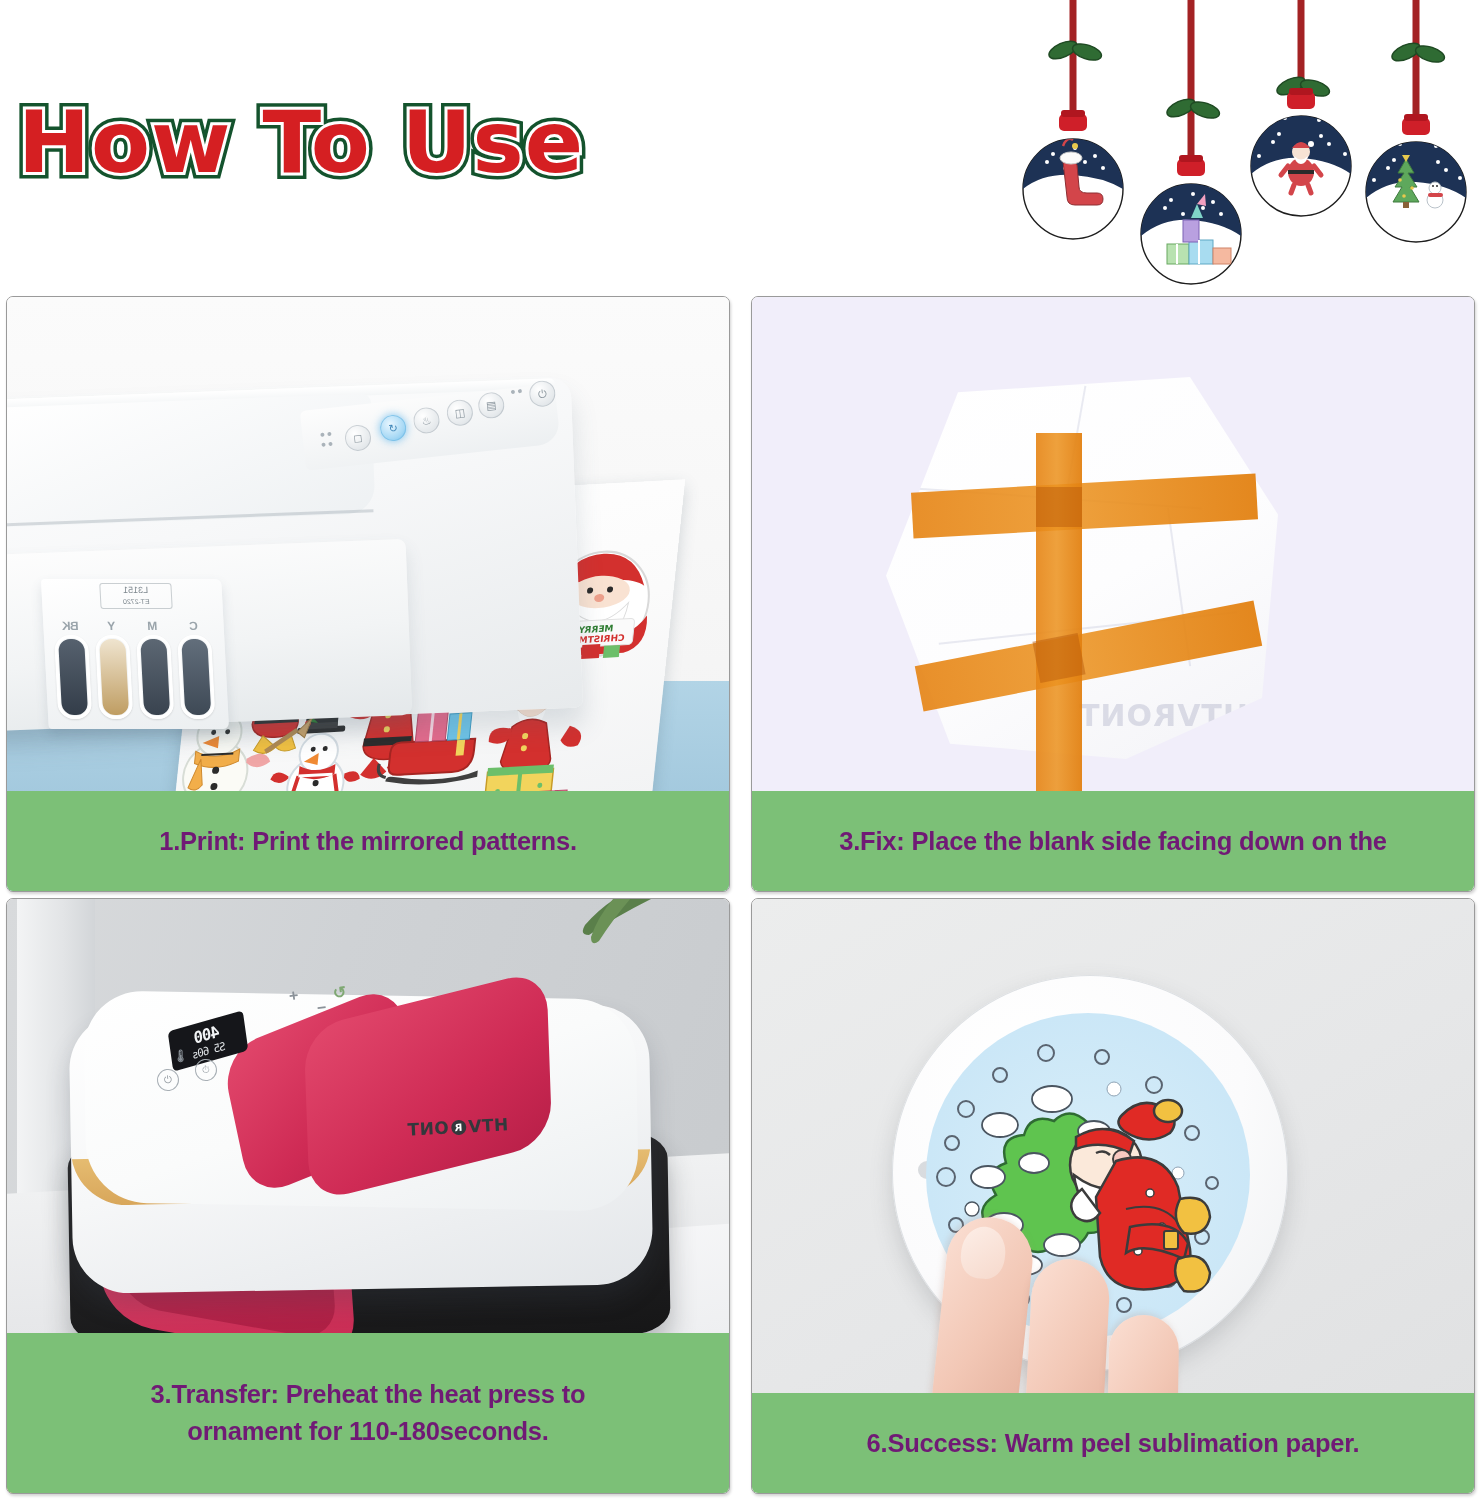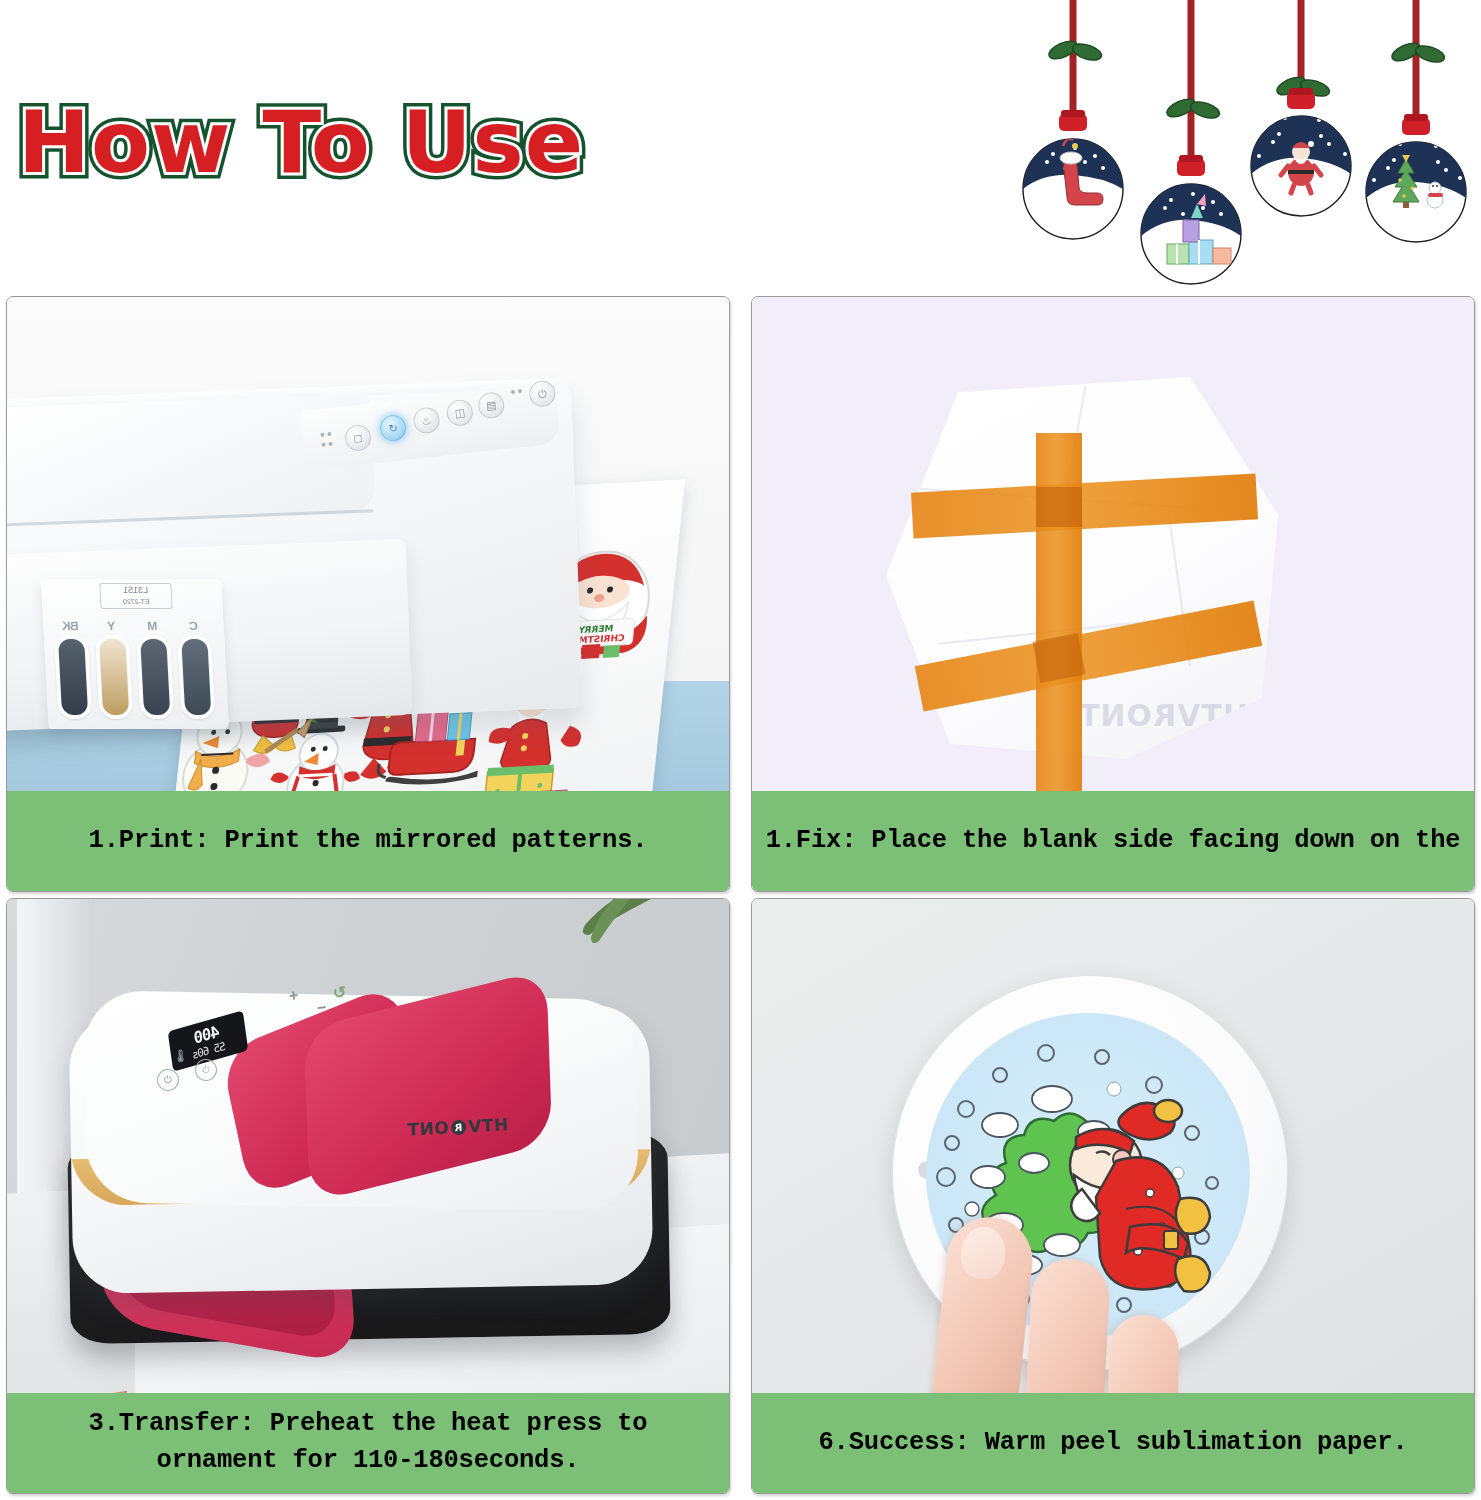--- a/index.html
+++ b/index.html
@@ -63,34 +63,34 @@
     border-radius: 7px;
     overflow: hidden;
     box-shadow: 1px 2px 3px rgba(0,0,0,0.18);
     background: #ffffff;
   }
   .photo { position: absolute; left: 0; top: 0; right: 0; bottom: 0; overflow: hidden; }
 
   .caption {
     position: absolute; left: 0; right: 0; bottom: 0;
     background: #7cc077;
-    color: #000000;
-    font-family: Liberation Mono, monospace;
+    color: #701a75;
+    font-family: Liberation Sans, sans-serif;
     font-weight: bold;
     font-size: 25.5px;
     line-height: 1.13;
     text-align: center;
     display: flex; flex-direction: column;
     align-items: center; justify-content: center;
     letter-spacing: -0.2px;
     z-index: 40;
   }
   .cap-h1 { height: 100px; }
   .cap-h2 { height: 100px; }
-  .cap-h3 { height: 100px; gap: 8px; }
+  .cap-h3 { height: 160px; gap: 8px; }
   .caption span { display: block; white-space: nowrap; }
 
   
   .p1-bg { position: absolute; inset: 0; background: linear-gradient(#fbfbfb 0%, #f6f6f6 52%, #f1f1f1 100%); }
   .p1-table {
     position: absolute; left: -4px; bottom: 0; width: 740px; height: 210px;
     background: linear-gradient(180deg,#b2d4e6 0%, #a2c8dd 60%, #9dc3d8 100%);
   }
   .p1-table2 {
     position: absolute; left: -4px; bottom: 96px; width: 300px; height: 120px;
@@ -810,21 +810,21 @@
         <div class="pkg-brand">HTVRONT</div>
       </div>
       <div class="tape tape-h1"></div>
       <div class="tape tape-h2"></div>
       <div class="tape tape-v"></div>
       <div class="tape-dark" style="left:284px;top:190px;width:46px;height:40px;"></div>
       <div class="tape-dark" style="left:284px;top:340px;width:46px;height:42px;transform:rotate(-11deg);"></div>
     </div>
 
     <div class="caption cap-h2">
-      <span>1.Fix: Place the blank side facing down on the</span>
+      <span>3.Fix: Place the blank side facing down on the</span>
     </div>
   </div>
 
   <div class="panel">
     <div class="photo">
       <div class="p3-wall"></div>
       <div class="p3-curtain"></div>
       <div class="p3-plant">
         <svg width="170" height="110" viewBox="0 0 170 110">
           <path d="M170 0 q-40 14 -66 44 q-6 10 4 10 q26 -18 62 -36z" fill="#5a7f4a"></path>

